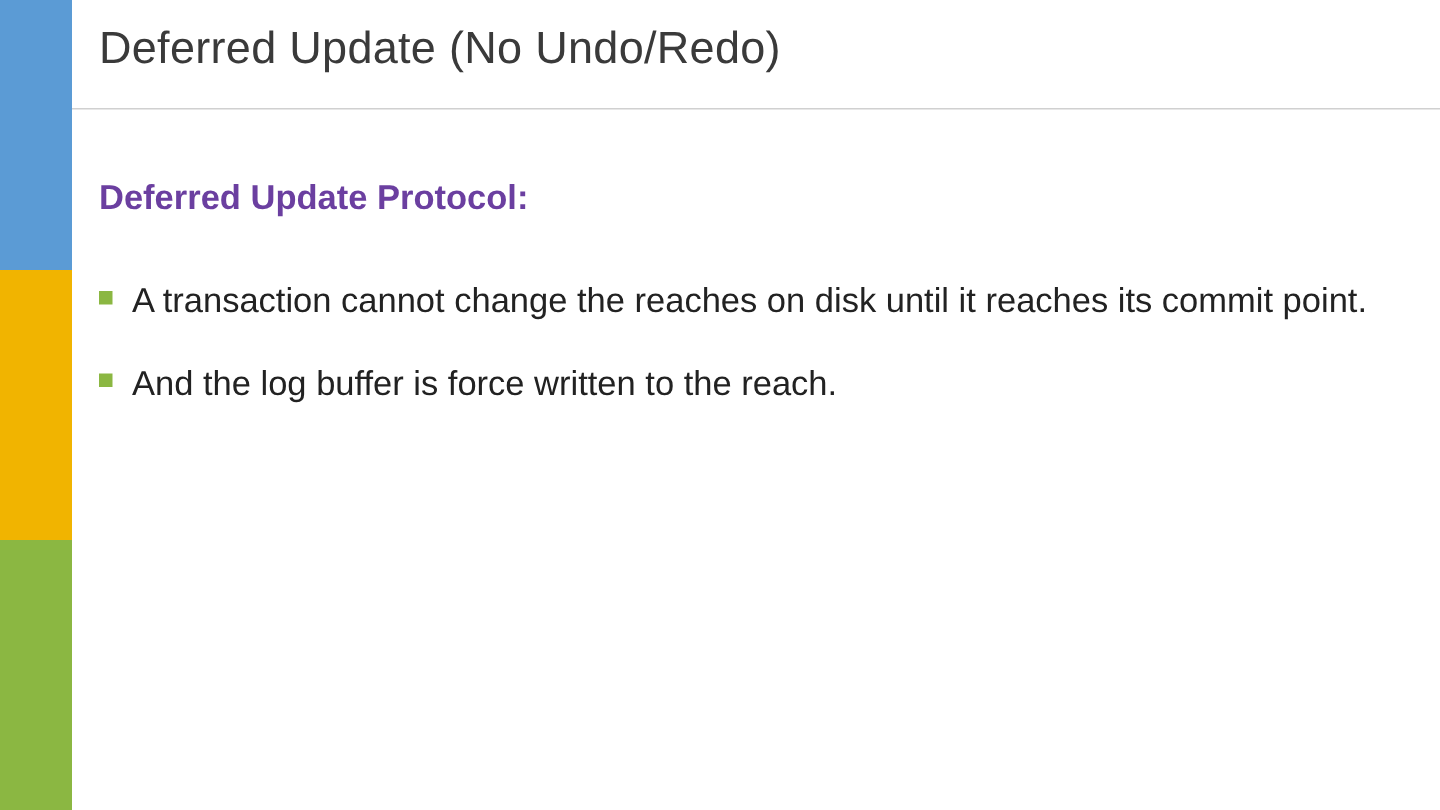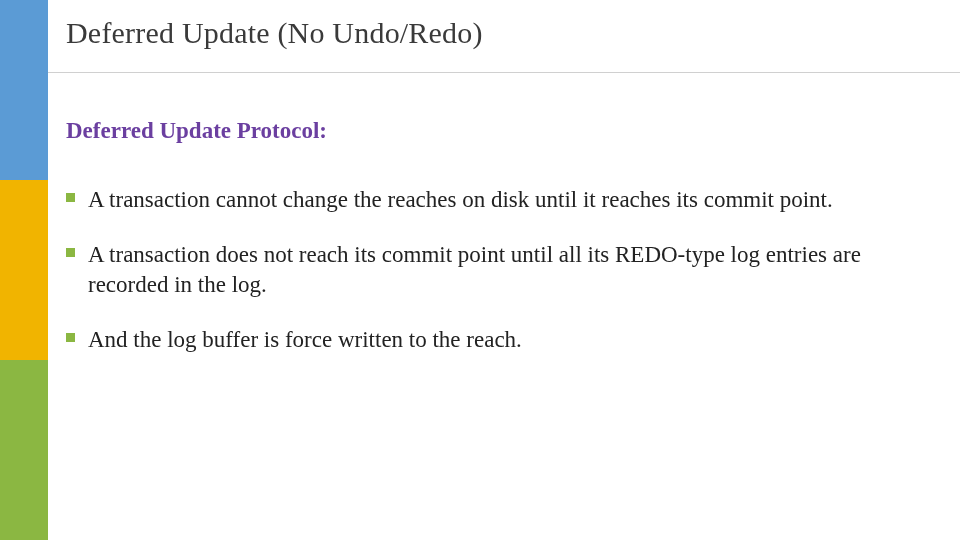--- a/index.html
+++ b/index.html
@@ -1,19 +1,18 @@
 <!DOCTYPE html>
 <html><head>
   <meta charset="utf-8">
   <style>
     * {
       margin: 0;
       padding: 0;
       box-sizing: border-box;
-      font-family: Liberation Serif, serif;
     }
     body {
       width: 960px;
       height: 540px;
       font-family: Arial, Helvetica, sans-serif;
       background: #ffffff;
       position: relative;
       overflow: hidden;
     }
     .sidebar {
@@ -101,20 +100,16 @@
 <div class="content">
   <h1 class="title">Deferred Update (No Undo/Redo)</h1>
   <h2 class="subtitle">Deferred Update Protocol:</h2>
   <ul class="bullets">
     <li class="bullet-item">
       <span class="bullet-marker"></span>
       <span>A transaction cannot change the reaches on disk until it reaches its commit point.</span>
     </li>
     <li class="bullet-item">
       <span class="bullet-marker"></span>
-      <span>A transaction does not reach its commit point until all its REDO-type log entries are recorded in the log.</span>
-    </li>
-    <li class="bullet-item">
-      <span class="bullet-marker"></span>
       <span>And the log buffer is force written to the reach.</span>
     </li>
   </ul>
 </div>
 
 </body></html>

